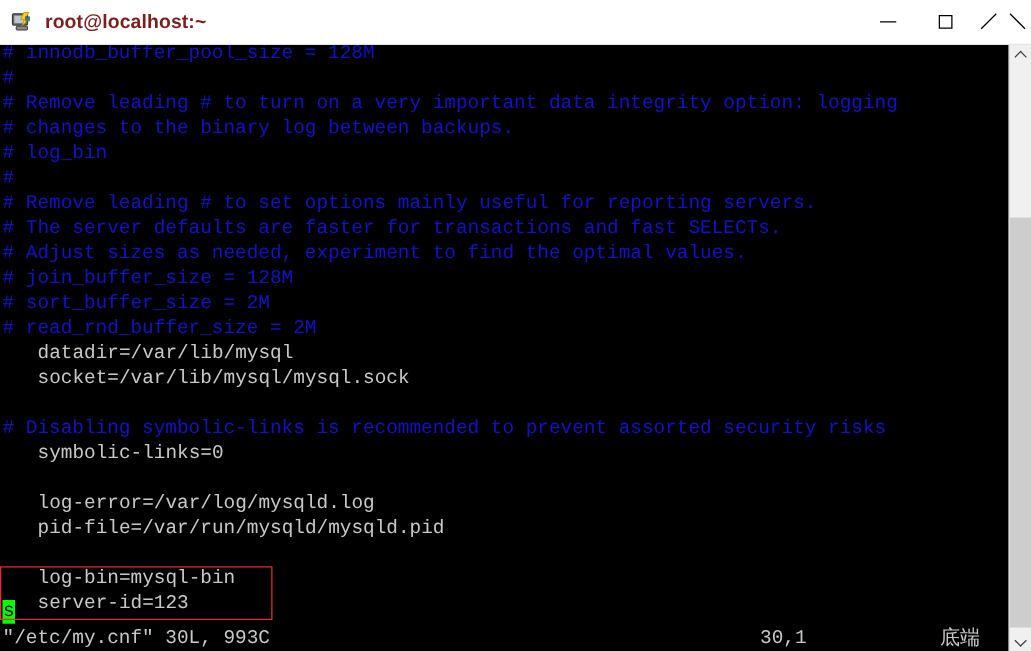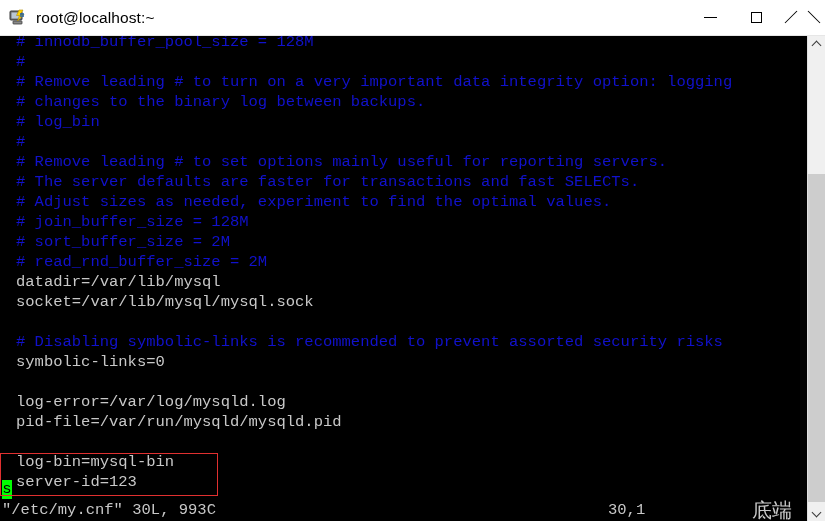--- a/index.html
+++ b/index.html
@@ -41,25 +41,26 @@
     width: 20px;
     height: 20px;
     margin-left: 8px;
     margin-right: 8px;
     flex: 0 0 auto;
     position: relative;
   }
   #title-text {
     font-family: "Liberation Sans", sans-serif;
     font-size: 15.5px;
-    color: #000000;
+    color: #7f1d1d;
     letter-spacing: 0.1px;
     white-space: nowrap;
     flex: 1 1 auto;
     overflow: hidden;
+    font-weight: bold;
   }
   .win-btn {
     width: 46px;
     height: 35px;
     display: flex;
     align-items: center;
     justify-content: center;
     flex: 0 0 auto;
     position: relative;
   }
@@ -111,25 +112,25 @@
     top: -4px;
     width: 807px;
     font-family: "Liberation Mono", "DejaVu Sans Mono", monospace;
     font-size: 15.5px;
     line-height: 20px;
     white-space: pre;
     letter-spacing: 0px;
   }
   .tl {
     height: 20px;
-    padding-left: 16px;
+    padding-left: 2px;
     white-space: pre;
   }
   .c-comment { color: #1111cc; }
-  .c-text    { color: #c8c8c8; }
+  .c-text    { color: #c8c8c8; margin-left: 28px; }
 
   
   #status-line {
     position: absolute;
     left: 0;
     bottom: 0;
     width: 807px;
     height: 22px;
     font-family: "Liberation Mono", "DejaVu Sans Mono", monospace;
     font-size: 15.5px;
@@ -146,21 +147,21 @@
     position: absolute;
     left: 608px;
     top: 0;
     text-align: center;
   }
   #status-bottom {
     position: absolute;
     left: 752px;
     top: 0;
     font-family: "DejaVu Sans", sans-serif;
-    font-size: 20px;
+    font-size: 16px;
   }
 
   
   #cursor-block {
     position: absolute;
     left: 2px;
     top: 444px;
     width: 10px;
     height: 19px;
     background: #00ff00;

